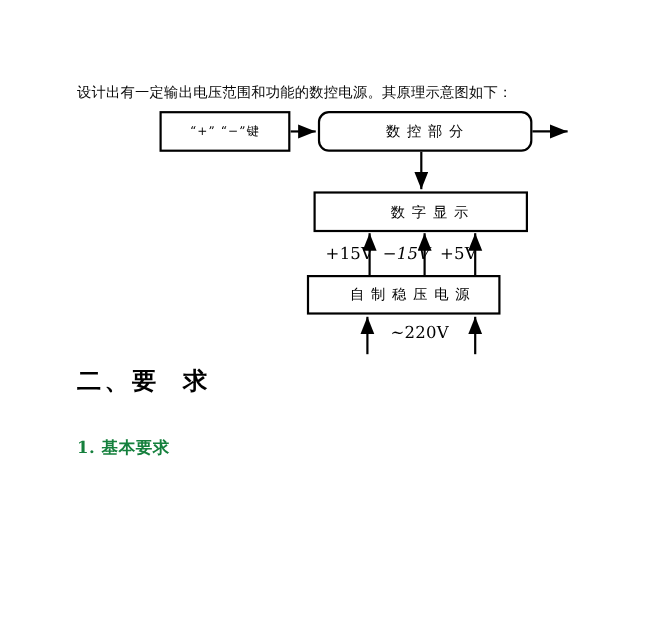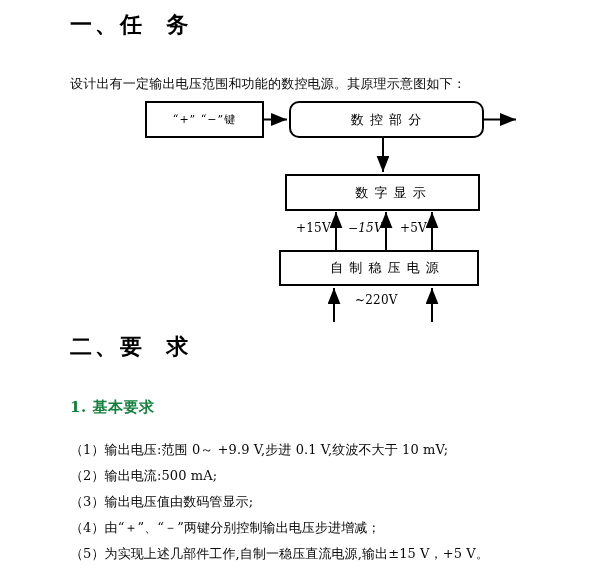--- a/index.html
+++ b/index.html
@@ -106,29 +106,29 @@
   #node-output {
     left: 518px; top: 101px; width: 82px; height: 37px;
     letter-spacing: 0.5px;
   }
   #node-display {
     left: 285px; top: 174px; width: 195px; height: 37px;
     letter-spacing: 1px;
     padding-left: 17px;
   }
   #node-psu {
-    left: 279px; top: 250px; width: 200px; height: 36px;
+    left: 279px; top: 250px; width: 176px; height: 36px;
     letter-spacing: 1px;
     padding-left: 12px;
   }
 
   
   .edge-label {
     position: absolute;
-    font-size: 12px;
+    font-size: 15px;
     color: #000;
     white-space: pre;
     letter-spacing: 0.2px;
     text-align: center;
   }
   #label-p15 { left: 296px; top: 221px; }
   #label-n15 { left: 348px; top: 221px; font-style: italic; }
   #label-p5  { left: 400px; top: 221px; }
   #label-mains { left: 355px; top: 293px; }
 
@@ -139,21 +139,20 @@
     width: 609px;
     height: 330px;
     overflow: visible;
   }
 </style>
 </head>
 <body>
 
 <div class="page">
 
-  <div class="section-heading" id="heading-1">一、任  务</div>
 
   <div class="intro-paragraph">设计出有一定输出电压范围和功能的数控电源。其原理示意图如下：</div>
 
   <div class="diagram">
 
     <svg viewBox="0 0 609 330">
       <defs>
         <marker id="arw" markerWidth="9" markerHeight="9" refX="8" refY="3.2" orient="auto" markerUnits="strokeWidth">
           <path d="M0,0 L8,3.2 L0,6.4 z" fill="#000"></path>
         </marker>
@@ -187,21 +186,14 @@
     <div class="edge-label" id="label-p15">+15V</div>
     <div class="edge-label" id="label-n15">−15V</div>
     <div class="edge-label" id="label-p5">+5V</div>
     <div class="edge-label" id="label-mains">~220V</div>
   </div>
 
   <div class="section-heading" id="heading-2">二、要  求</div>
 
   <div class="sub-heading">1. 基本要求</div>
 
-  <div class="req-list">
-    <div class="req-item">（1）输出电压:范围 0～ +9.9 V,步进 0.1 V,纹波不大于 10 mV;</div>
-    <div class="req-item">（2）输出电流:500 mA;</div>
-    <div class="req-item">（3）输出电压值由数码管显示;</div>
-    <div class="req-item">（4）由“＋”、“－”两键分别控制输出电压步进增减；</div>
-    <div class="req-item">（5）为实现上述几部件工作,自制一稳压直流电源,输出±15 V，+5 V。</div>
-  </div>
 
 </div>
 
 </body></html>

